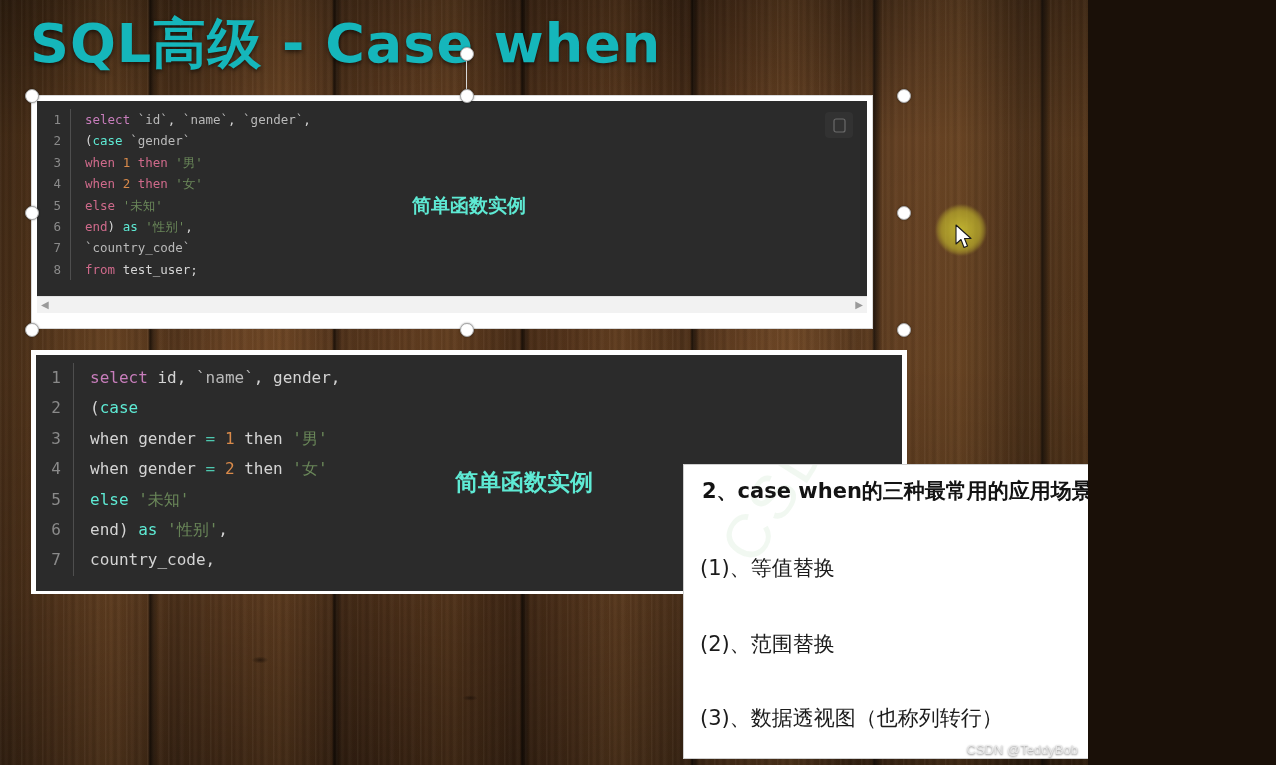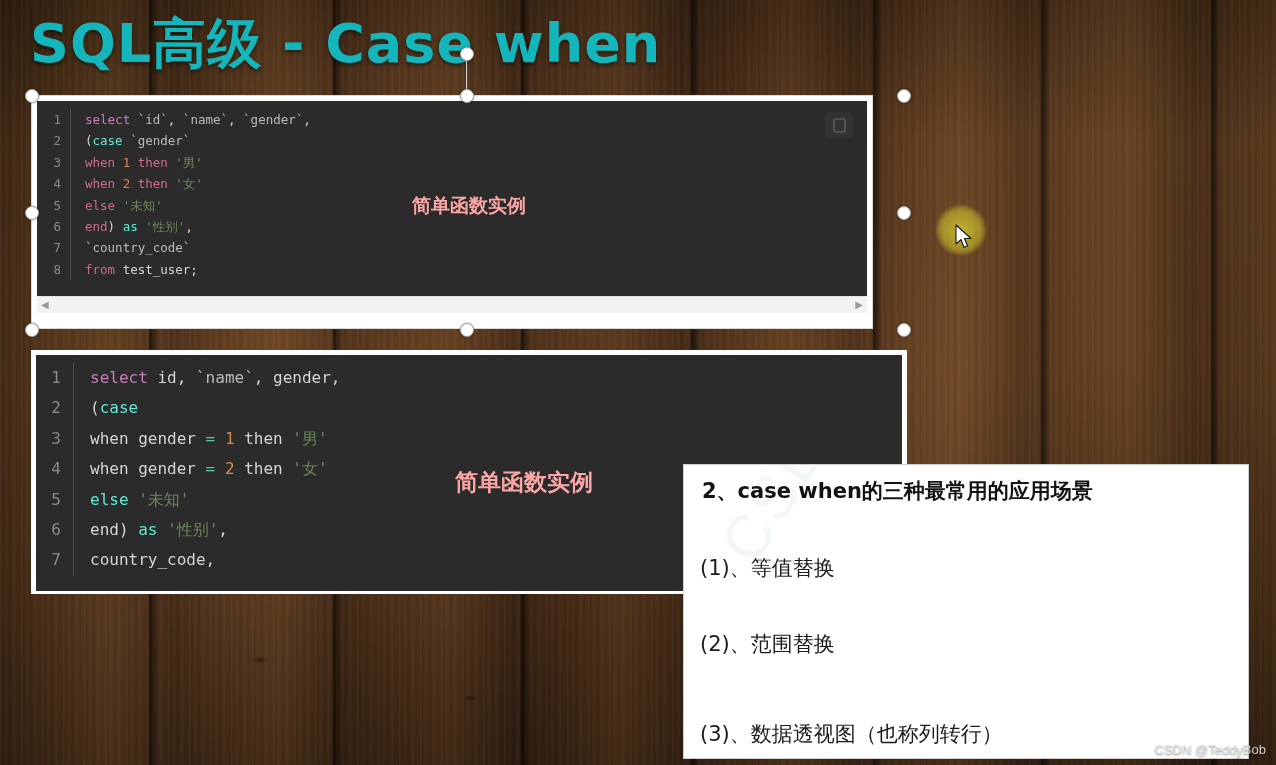--- a/index.html
+++ b/index.html
@@ -9,21 +9,21 @@
   }
   body {
     width: 1276px;
     height: 765px;
     overflow: hidden;
     font-family: "Liberation Sans", "DejaVu Sans", sans-serif;
   }
 
   #stage {
     position: relative;
-    width: 1276px;
+    width: 1088px;
     height: 765px;
     overflow: hidden;
   }
 
   
   .wood {
     position: absolute;
     inset: 0;
     background-color: #5a3a20;
     background-image:
@@ -188,21 +188,21 @@
   }
   .rot-stem {
     position: absolute;
     width: 1px;
     background: #d9d9d9;
   }
 
   
   .anno {
     position: absolute;
-    color: #fca5a5;
+    color: #5eead4;
     font-weight: bold;
     font-family: Liberation Serif, serif;
     white-space: nowrap;
   }
   #anno-1 { left: 412px; top: 193px; font-size: 19px; }
   #anno-2 { left: 455px; top: 467px; font-size: 23px; }
 
   
   #panel {
     position: absolute;
@@ -225,21 +225,21 @@
   .panel-item {
     position: absolute;
     left: 16px;
     font-size: 21px;
     color: #1b1b1b;
     white-space: nowrap;
     font-family: "DejaVu Sans", "Liberation Sans", sans-serif;
   }
   #panel-item-0 { top: 89px; text-align: right; }
   #panel-item-1 { top: 165px; }
-  #panel-item-2 { top: 255px; }
+  #panel-item-2 { top: 239px; }
 
   #panel-watermark {
     position: absolute;
     left: 22px; top: 72px;
     font-size: 62px;
     color: rgba(120,190,120,.10);
     transform: rotate(-58deg);
     transform-origin: left top;
     letter-spacing: 4px;
     pointer-events: none;

